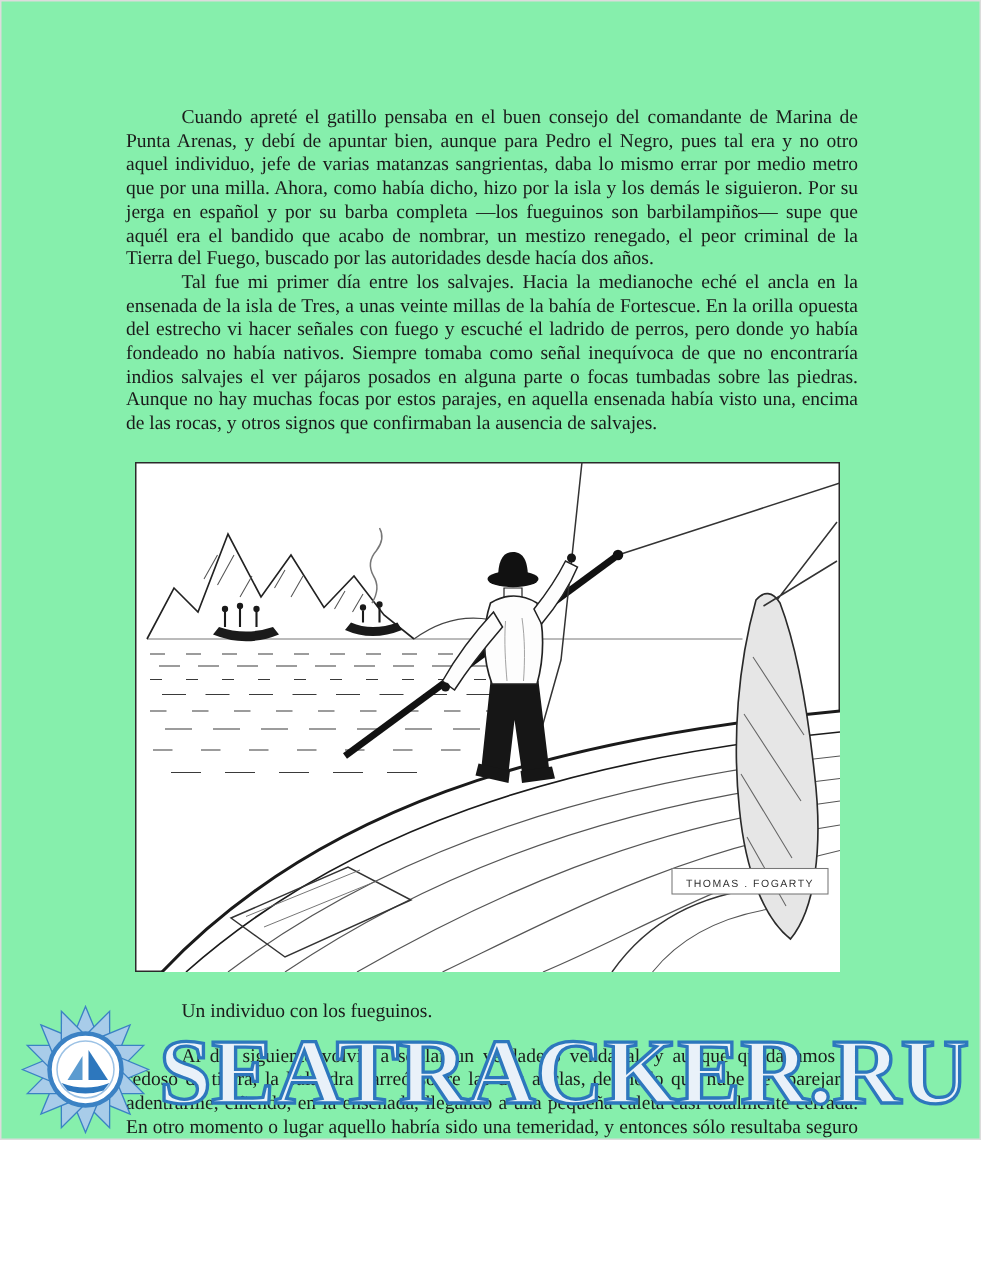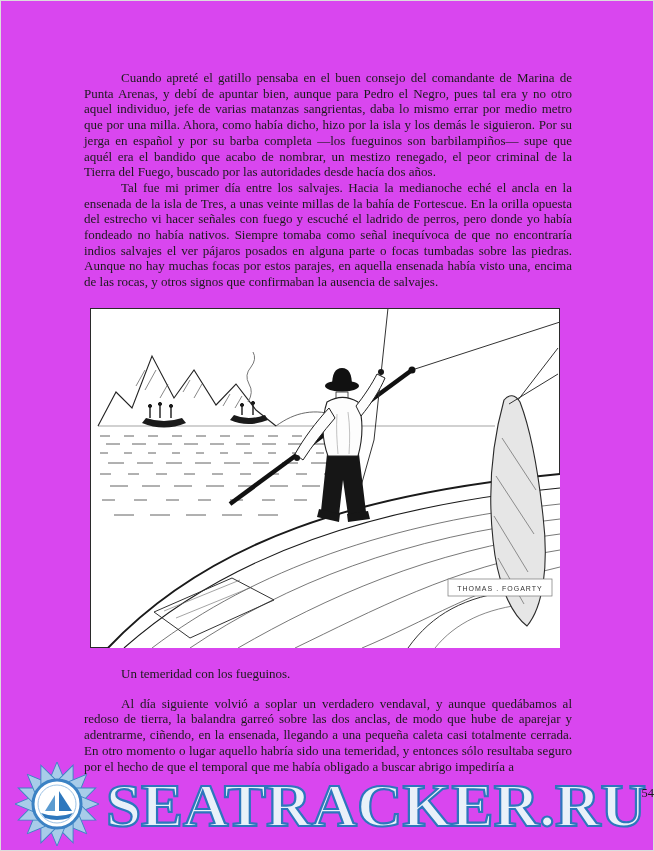--- a/index.html
+++ b/index.html
@@ -1,17 +1,17 @@
 <!DOCTYPE html>
 <html lang="es"><head>
 <meta charset="utf-8">
 <style>
   html,body{margin:0;padding:0;background:#ffffff;}
   .page{
-    position:relative;width:654px;height:851px;background:#d946ef;
+    position:relative;width:654px;height:760px;background:#86efac;
     font-family:"Liberation Serif", serif;color:#1b1b1b;overflow:hidden;
     box-shadow:inset 0 0 0 1px #dcdcdc;
   }
   .textflow{
     position:absolute;left:84px;width:488px;
     text-align:justify;font-size:13px;line-height:15.7px;
   }
   .textflow.top{top:70px;}
   .textflow.bottom{top:666px;}
   .para{margin:0;text-indent:37px;}
@@ -114,21 +114,21 @@
       </g>
 
       <g>
         <rect x="358" y="271" width="104" height="17" fill="#ffffff" stroke="#777" stroke-width="0.7"></rect>
         <text x="410" y="283" text-anchor="middle" font-family="Liberation Sans, sans-serif" font-size="7" letter-spacing="1" fill="#333">THOMAS . FOGARTY</text>
       </g>
     </svg>
   </figure>
 
   <div class="textflow bottom">
-    <p class="caption-line">Un temeridad con los fueguinos.</p>
+    <p class="caption-line">Un individuo con los fueguinos.</p>
     <p class="para">Al día siguiente volvió a soplar un verdadero vendaval, y aunque quedábamos al redoso de tierra, la balandra garreó sobre las dos anclas, de modo que hube de aparejar y adentrarme, ciñendo, en la ensenada, llegando a una pequeña caleta casi totalmente cerrada. En otro momento o lugar aquello habría sido una temeridad, y entonces sólo resultaba seguro por el hecho de que el temporal que me había obligado a buscar abrigo impediría a</p>
   </div>
 
   <div class="page-number">54</div>
 
   <div class="watermark">
     <svg viewBox="0 0 654 90" width="654" height="90">
       <g transform="translate(57,46)">
         <g fill="#a8cce9" stroke="#3b82c4" stroke-width="0.9">
           <polygon points="0,-42 7.5,-24 -7.5,-24"></polygon>

